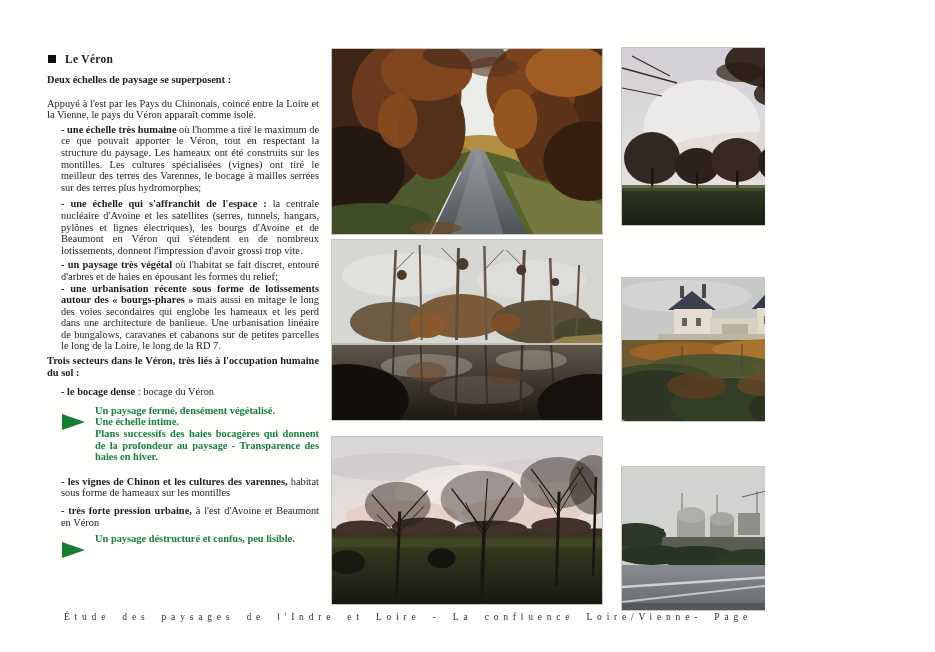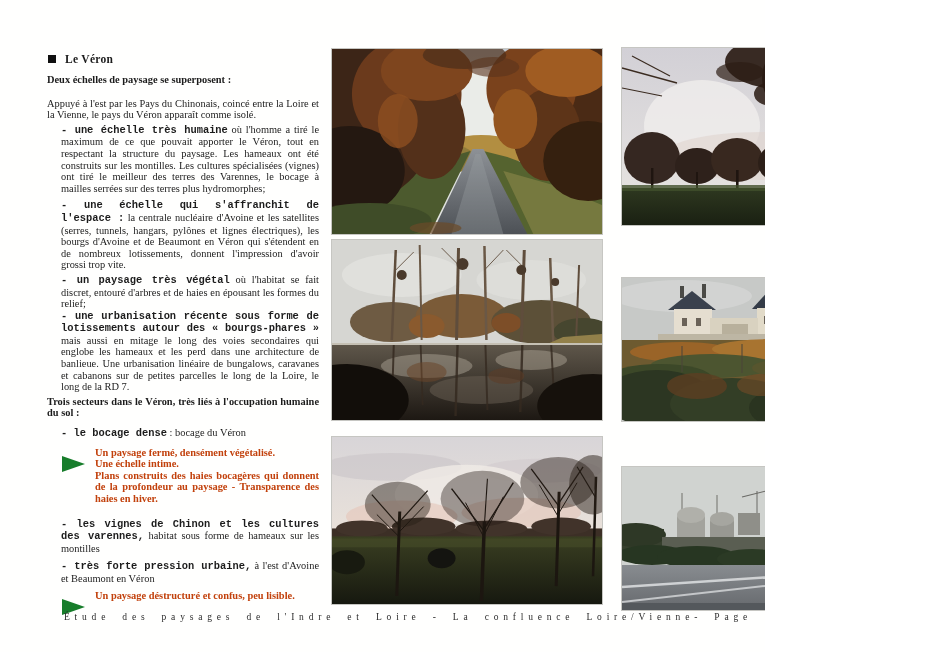--- a/index.html
+++ b/index.html
@@ -6,36 +6,36 @@
   .page{position:relative;width:765px;height:652px;background:#fffffe;overflow:hidden;
         font-family:"Liberation Serif", serif;color:#1c1c1c;}
   
   .textcol{position:absolute;left:47px;top:48px;width:272px;}
   .titlerow{display:flex;align-items:center;gap:9px;margin:5px 0 0 1px;}
   .sq{width:8px;height:8px;background:#101010;flex:0 0 auto;}
   .title{font-weight:bold;font-size:11.5px;letter-spacing:.3px;}
   .par{font-size:10.4px;line-height:11.6px;text-align:justify;}
   .head{font-weight:bold;}
   .indent{margin-left:14px;}
-  .b{font-weight:bold;font-family:Liberation Mono, monospace;}
+  .b{font-weight:bold;}
   .mt-intro{margin-top:12px;}
   .mt-h1{margin-top:9px;}
   .mt-i1{margin-top:3px;}
   .mt-i2{margin-top:5px;}
   .mt-h2{margin-top:5px;}
   .mt-i3{margin-top:3px;}
   .mt-i4{margin-top:0;}
   .mt-h3{margin-top:3px;}
   .mt-i5{margin-top:8px;}
   .mt-g1{margin-top:7px;}
   .mt-i6{margin-top:13px;}
   .mt-g2{margin-top:9px;}
   .mt-i7{margin-top:6px;}
   .mt-g3{margin-top:5px;}
-  .green{position:relative;padding-left:48px;color:#c2410c;font-weight:bold;min-height:26px;}
+  .green{position:relative;padding-left:48px;color:#15803d;font-weight:bold;min-height:26px;}
   .green .par{text-align:justify;}
   .arrow{position:absolute;left:15px;top:9px;width:0;height:0;
          border-top:8px solid transparent;border-bottom:8px solid transparent;
          border-left:23px solid #177d2b;}
   
   .ph{position:absolute;border:1px solid #c6c6c2;box-sizing:border-box;background:#e8e8e6;}
   .ph svg{display:block;width:100%;height:100%;}
   .ph1{left:331px;top:48px;width:272px;height:187px;}
   .ph2{left:621px;top:47px;width:270px;height:179px;}
   .ph3{left:331px;top:239px;width:272px;height:182px;}
@@ -67,21 +67,21 @@
     <div class="par indent mt-i3"><span class="b">- un paysage très végétal</span><span> où l'habitat se fait discret, entouré d'arbres et de haies en épousant les formes du relief;</span></div>
     <div class="par indent mt-i4"><span class="b">- une urbanisation récente sous forme de lotissements autour des « bourgs-phares »</span><span> mais aussi en mitage le long des voies secondaires qui englobe les hameaux et les perd dans une architecture de banlieue. Une urbanisation linéaire de bungalows, caravanes et cabanons sur de petites parcelles le long de la Loire, le long de la RD 7.</span></div>
 
     <div class="par head mt-h3">Trois secteurs dans le Véron, très liés à l'occupation humaine du sol :</div>
     <div class="par indent mt-i5"><span class="b">- le bocage dense</span><span> : bocage du Véron</span></div>
 
     <div class="green mt-g1">
       <div class="arrow"></div>
       <div class="par">Un paysage fermé, densément végétalisé.</div>
       <div class="par">Une échelle intime.</div>
-      <div class="par">Plans construits des haies bocagères qui donnent de la profondeur au paysage  -  Transparence des haies en hiver.</div>
+      <div class="par">Plans successifs des haies bocagères qui donnent de la profondeur au paysage  -  Transparence des haies en hiver.</div>
     </div>
 
     <div class="par indent mt-i6"><span class="b">- les vignes de Chinon et les cultures des varennes,</span><span> habitat sous forme de hameaux sur les montilles</span></div>
 
 
     <div class="par indent mt-i7"><span class="b">- très forte pression urbaine,</span><span> à l'est d'Avoine et Beaumont en Véron</span></div>
 
     <div class="green mt-g3">
       <div class="arrow"></div>
       <div class="par">Un paysage déstructuré et confus, peu lisible.</div>

